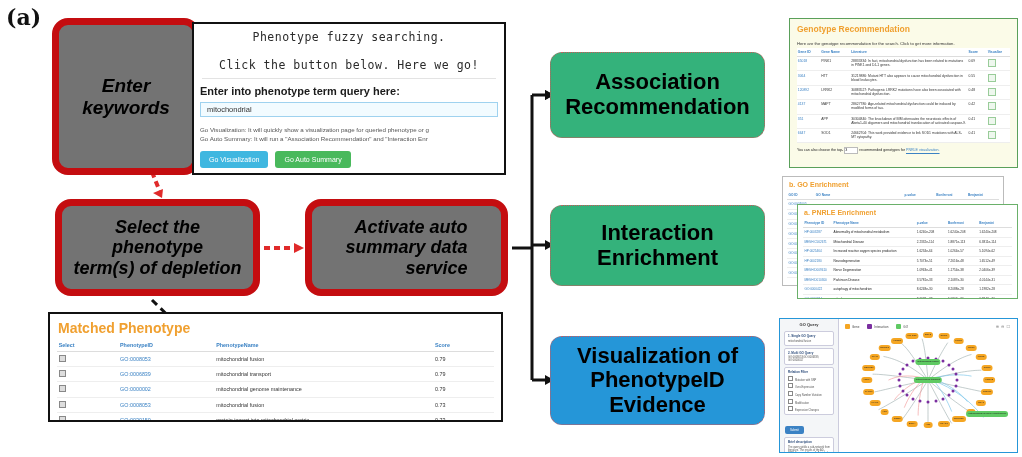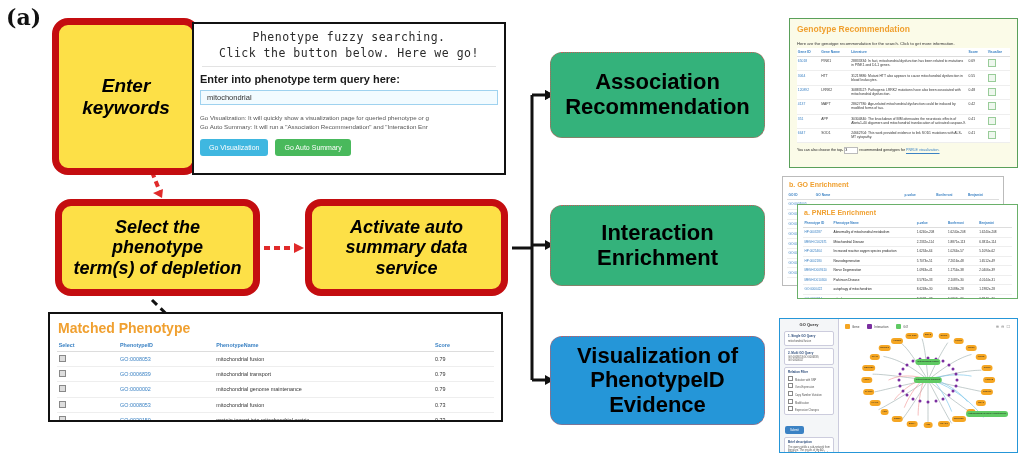--- a/index.html
+++ b/index.html
@@ -5,43 +5,43 @@
   html,body{margin:0;padding:0;background:#ffffff;}
   body{font-family:"Liberation Sans",sans-serif;}
   #fig{position:relative;width:1022px;height:457px;background:#ffffff;overflow:hidden;}
 
   .panel-label{position:absolute;left:6px;top:4px;font-family:"DejaVu Serif",serif;
     font-weight:700;font-size:22px;color:#111;letter-spacing:0;}
 
   
   .fbox{position:absolute;box-sizing:border-box;display:flex;align-items:center;
         justify-content:center;text-align:center;line-height:1.12;}
-  .fbox.white{background:#fde047;border:7px solid #c40d10;border-radius:16px;
+  .fbox.white{background:#737373;border:7px solid #c40d10;border-radius:16px;
         font-style:italic;font-weight:700;color:#000;}
   .fbox.green{background:#34b27b;border-radius:12px;font-weight:700;color:#000;
         border:1px dotted #d0565a;}
   .fbox.blue{background:#2596d8;border-radius:12px;font-weight:700;color:#000;
         border:1px dotted #d0565a;}
 
   #box-enter{left:52px;top:18px;width:148px;height:157px;font-size:19px;}
   #box-select{left:55px;top:199px;width:205px;height:97px;font-size:18px;}
-  #box-activate{left:305px;top:199px;width:203px;height:97px;font-size:18px;}
+  #box-activate{left:305px;top:199px;width:203px;height:97px;font-size:18px;text-align:right;}
   #box-assoc{left:550px;top:52px;width:215px;height:86px;font-size:22px;}
   #box-inter{left:550px;top:205px;width:215px;height:81px;font-size:22px;}
   #box-visual{left:550px;top:336px;width:215px;height:89px;font-size:22px;}
   svg.ov{position:absolute;left:0;top:0;width:1022px;height:457px;pointer-events:none;}
 
   
   .shot{position:absolute;background:#fff;box-sizing:border-box;overflow:hidden;}
 
   
   #shot-search{left:192px;top:22px;width:314px;height:153px;border:2px solid #111;}
   #shot-search .hdr{font-family:"DejaVu Sans Mono",monospace;font-size:11.5px;color:#2b2b2b;
       padding:6px 0 0 0;text-align:center;letter-spacing:.5px;}
-  #shot-search .hdr .l2{margin-top:2px;}
+  #shot-search .hdr .l2{margin-top:14px;}
   #shot-search .rule{height:1px;background:#e3e3e3;margin:6px 8px 0 8px;}
   #shot-search .qlabel{font-weight:700;font-size:11px;color:#1b1b1b;margin:6px 0 0 6px;}
   #shot-search .qinput{margin:5px 6px 0 6px;height:15px;border:1px solid #9fd2ef;
       background:#f2fbff;font-size:7.5px;color:#333;padding:2px 0 0 6px;box-sizing:border-box;}
   #shot-search .helper{margin:8px 6px 0 6px;font-size:6.2px;color:#555;line-height:1.5;white-space:nowrap;}
   #shot-search .btnrow{margin:7px 0 0 6px;display:flex;gap:7px;}
   #shot-search .btn{font-size:7px;color:#fff;border-radius:3px;padding:5px 9px;white-space:nowrap;}
   #shot-search .btn.viz{background:#3fb7e0;}
   #shot-search .btn.sum{background:#49b95c;}
 

